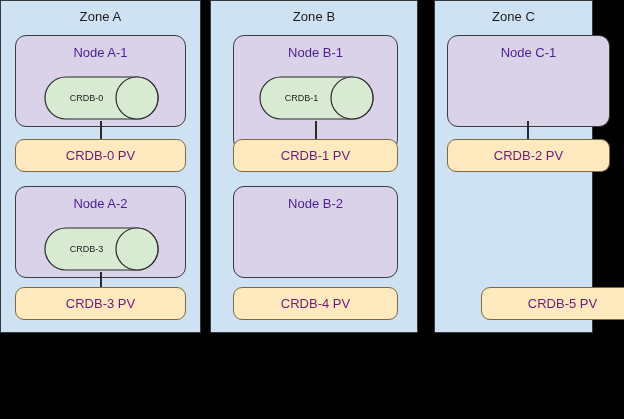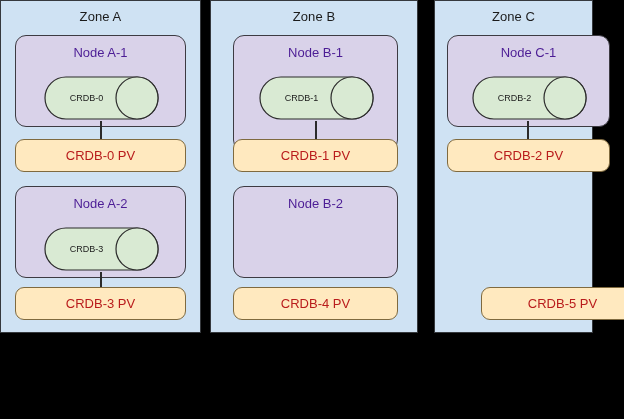--- a/index.html
+++ b/index.html
@@ -66,21 +66,21 @@
   .pv {
     position: absolute;
     background: #ffe9bf;
     border: 1px solid #7f6a3f;
     border-radius: 9px;
     box-sizing: border-box;
     display: flex;
     align-items: center;
     justify-content: center;
     font-size: 13px;
-    color: #b91c1c;
+    color: #701a75;
   }
 
   
   .cyl {
     position: absolute;
   }
   .cyl svg { display: block; }
   .cyl-label {
     position: absolute;
     top: 0;
@@ -172,27 +172,20 @@
     <div class="pv" style="left:22px; top:286px; width:165px; height:33px;">
       <span>CRDB-4 PV</span>
     </div>
   </div>
 
   <div class="zone" id="zone-c">
     <div class="zone-title">Zone C</div>
 
     <div class="node" style="left:12px; top:34px; width:163px; height:92px;">
       <div class="node-title">Node C-1</div>
-      <div class="cyl" style="left:24px; top:40px; width:115px; height:44px;">
-        <svg width="115" height="44" viewBox="0 0 115 44">
-          <path d="M 22,1 L 93,1 A 21,21 0 0 1 93,43 L 22,43 A 21,21 0 0 1 22,1 Z" fill="#d9ead3" stroke="#2b2b2b" stroke-width="1.2"></path>
-          <ellipse cx="93" cy="22" rx="21" ry="21" fill="#d9ead3" stroke="#2b2b2b" stroke-width="1.2"></ellipse>
-        </svg>
-        <div class="cyl-label">CRDB-2</div>
-      </div>
     </div>
 
     <div class="connector" style="left:92px; top:120px; height:20px;"></div>
 
     <div class="pv" style="left:12px; top:138px; width:163px; height:33px;">
       <span>CRDB-2 PV</span>
     </div>
 
     <div class="pv" style="left:12px; top:286px; width:163px; height:33px;margin-left:34px;">
       <span>CRDB-5 PV</span>

